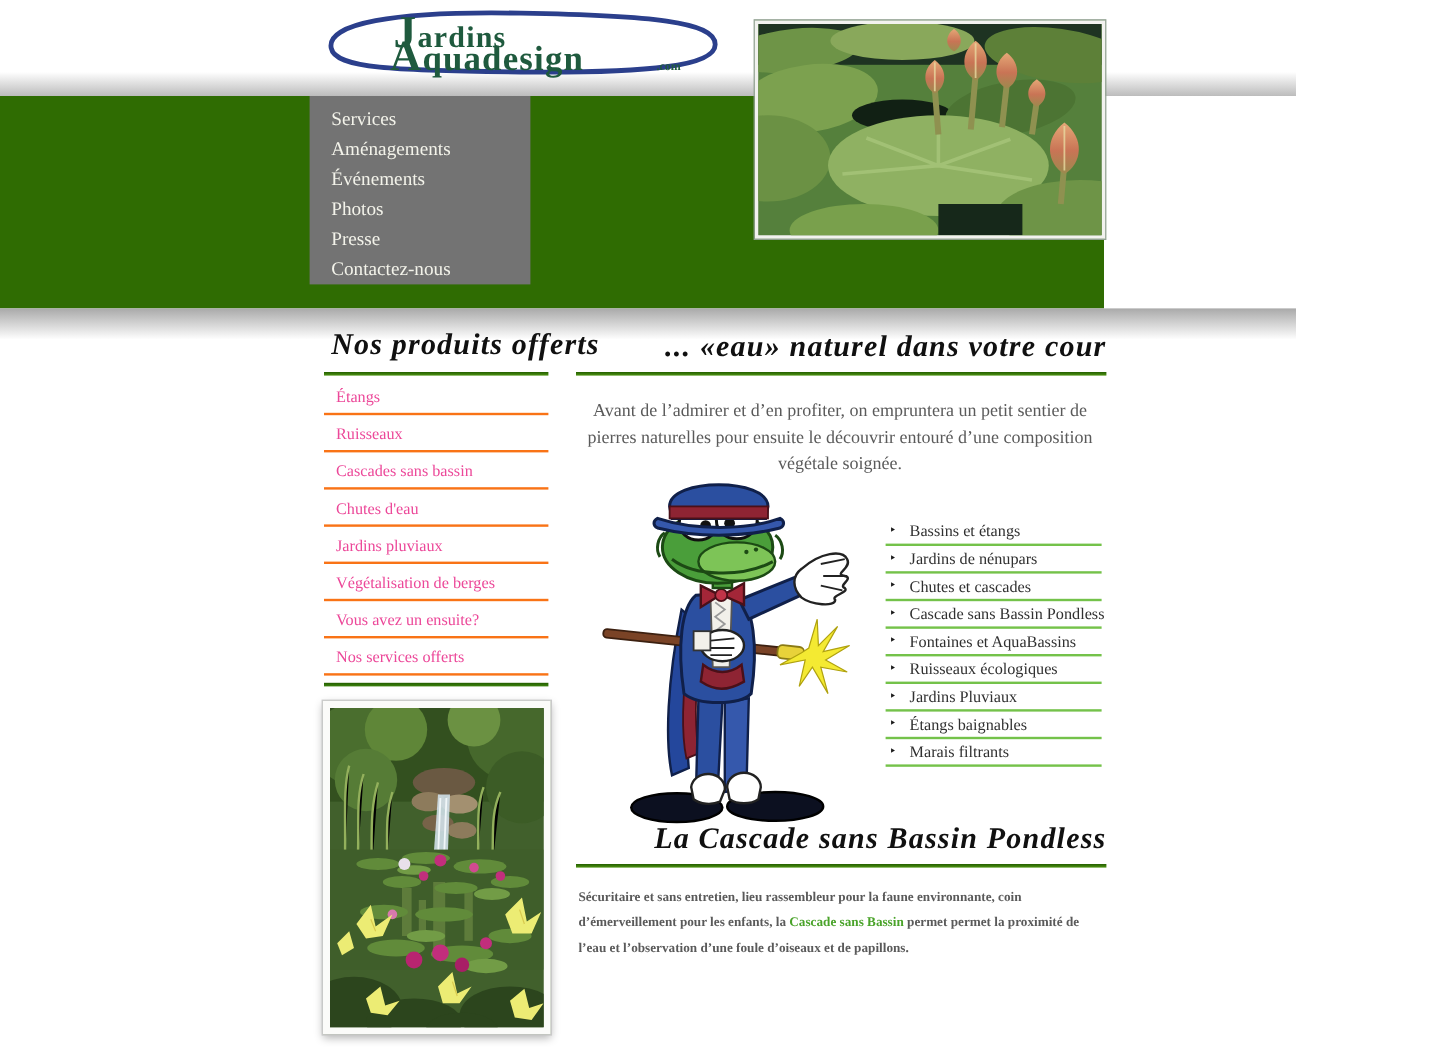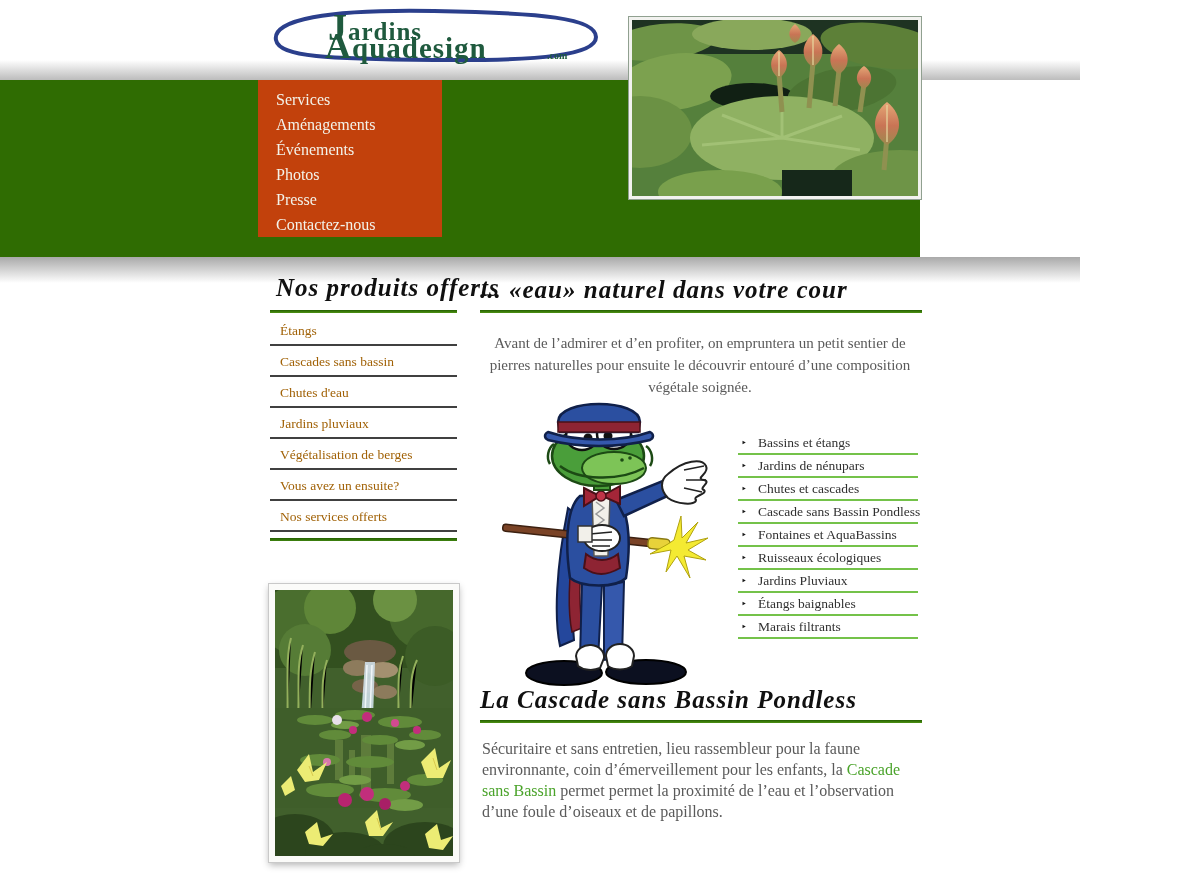--- a/index.html
+++ b/index.html
@@ -18,61 +18,61 @@
   .logo svg{position:absolute;left:0;top:0;}
   .logo-line{position:absolute;font-weight:bold;color:#1f5a3e;letter-spacing:1px;line-height:1;}
   .logo-line1{left:62px;top:4px;font-size:25px;}
   .logo-line1::first-letter{font-size:38px;}
   .logo-line2{left:59px;top:24px;font-size:29px;}
   .logo-line2::first-letter{font-size:36px;}
   .logo-com{position:absolute;left:240px;top:46px;font-size:10px;font-weight:bold;color:#1f5a3e;margin-left:41px;}
 
   
   .menu-panel{position:absolute;left:258px;top:80px;width:184px;height:157px;
-              background:#c2410c;padding-top:7px;box-sizing:border-box;font-family:Liberation Serif, serif;}
+              background:#737373;padding-top:7px;box-sizing:border-box;font-family:Liberation Serif, serif;}
   .menu-item{height:25px;line-height:25px;padding-left:18px;font-size:16px;
              color:#f3f3ea;cursor:pointer;}
 
   
   .photo-top{position:absolute;left:629px;top:17px;width:286px;height:176px;
              border:3px solid #f2f2ef;outline:1px solid #90a090;background:#4f7a3a;}
   .photo-left{position:absolute;left:269px;top:584px;width:178px;height:266px;
               border:6px solid #fbfbf9;outline:1px solid #c9c9c9;
               box-shadow:0 3px 7px rgba(0,0,0,.30);background:#41602c;}
   .photo-top svg,.photo-left svg{display:block;}
 
   
   .script{font-family:cursive;font-style:italic;font-weight:bold;color:#101010;
           font-size:25px;letter-spacing:1px;white-space:nowrap;}
   .rule-dark{height:3px;background:linear-gradient(#245e00,#4f9414);}
 
   
   .sidebar{position:absolute;left:270px;top:274px;width:187px;}
   .sidebar-title{height:36px;padding-left:6px;}
   .side-list{margin-top:2px;}
-  .side-item{height:29px;line-height:31px;padding-left:10px;font-size:13.5px;color:#a16207;
-             border-bottom:2px solid #404040;cursor:pointer;}
+  .side-item{height:29px;line-height:31px;padding-left:10px;font-size:13.5px;color:#ec4899;
+             border-bottom:2px solid #f97316;cursor:pointer;}
   .side-rule-end{height:3px;background:linear-gradient(#245e00,#3f8410);margin-top:6px;}
 
   
   .main-head1{position:absolute;left:480px;top:276px;width:442px;}
-  .main-head1 .script,.main-head2 .script{display:block;height:34px;}
+  .main-head1 .script,.main-head2 .script{text-align:right;display:block;height:34px;}
   .intro{position:absolute;left:482px;top:332px;width:436px;font-size:15px;line-height:22px;
          color:#5a5a5a;text-align:center;}
   .mascot{position:absolute;left:498px;top:388px;width:212px;height:302px;}
 
   .links-list{position:absolute;left:738px;top:432px;width:180px;}
   .link-item{height:21px;line-height:22px;font-size:13.5px;color:#303030;
              border-bottom:2px solid #74c24a;cursor:pointer;position:relative;padding-left:20px;
              white-space:nowrap;}
   .link-item .bullet{position:absolute;left:3px;top:0;font-size:10px;color:#1a1a1a;}
 
   .main-head2{position:absolute;left:480px;top:686px;width:442px;}
-  .body2{position:absolute;left:482px;top:738px;width:436px;font-size:16px;line-height:21px;
-         color:#5a5a5a;}
+  .body2{position:absolute;left:482px;top:738px;width:436px;font-size:11px;line-height:21px;
+         color:#5a5a5a;font-weight:bold;}
   .inline-link{color:#4aa32a;cursor:pointer;}
 </style>
 </head>
 <body>
 
 <div class="page">
 
   <div class="shadow-top"></div>
   <div class="band"></div>
   <div class="shadow-bottom"></div>
@@ -135,20 +135,21 @@
         <path d="M147,32 L147,56 M181,16 L181,45 M255,85 L255,122" stroke="#e8d9a0" stroke-width="1.5" opacity="0.8"></path>
       </g>
     </svg>
   </div>
 
   <div class="sidebar">
     <div class="sidebar-title script">Nos produits offerts</div>
     <div class="rule-dark"></div>
     <div class="side-list">
       <div class="side-item">Étangs</div>
+      <div class="side-item">Ruisseaux</div>
       <div class="side-item">Cascades sans bassin</div>
       <div class="side-item">Chutes d'eau</div>
       <div class="side-item">Jardins pluviaux</div>
       <div class="side-item">Végétalisation de berges</div>
       <div class="side-item">Vous avez un ensuite?</div>
       <div class="side-item">Nos services offerts</div>
       <div class="side-rule-end"></div>
     </div>
   </div>
 

